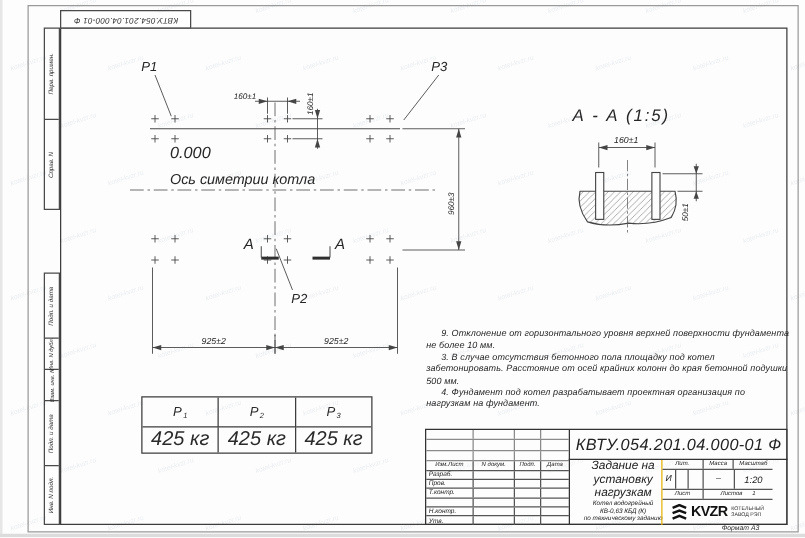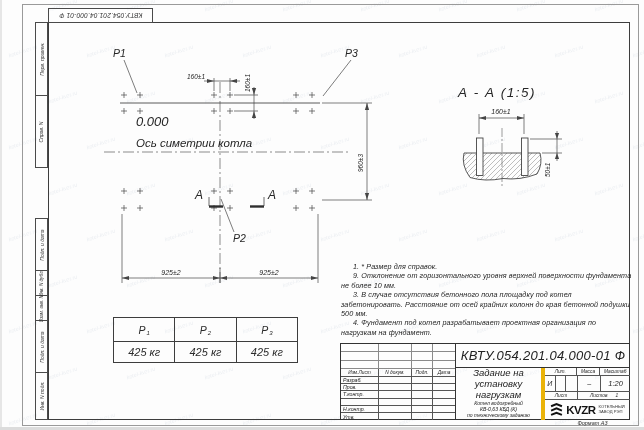--- a/index.html
+++ b/index.html
@@ -43,21 +43,21 @@
   
   .notes { position:absolute; left:341px; top:262px; width:291px; z-index:5; }
   .notes p { font:italic 7.2px/9.4px "Liberation Sans", sans-serif; color:#242424; text-indent:12px; letter-spacing:.1px; }
 
   
   .load-table { position:absolute; left:113px; top:317px; width:185px; z-index:5; border:1px solid #3d3d3d; font-style:italic; }
   .lt-row { display:flex; }
   .lt-cell { flex:1; border-right:1px solid #3d3d3d; display:flex; align-items:center; justify-content:center; }
   .lt-cell:last-child { border-right:none; }
   .lt-head .lt-cell { height:24px; border-bottom:1px solid #3d3d3d; font-size:10.5px; }
-  .lt-val .lt-cell { height:20px; font-size:11px; }
+  .lt-val .lt-cell { height:20px; font-size:16px; }
   .lt-sub { font-size:6px; position:relative; top:3px; margin-left:1px; }
 
   
   .tb { position:absolute; left:340px; top:343px; width:290px; height:77px; border:1.3px solid #333; z-index:5; font-style:italic; color:#222; background:rgba(255,255,255,.25); }
   .tb-docnum { position:absolute; left:114px; top:0; width:175px; height:24px; border-left:1px solid #333; border-bottom:1px solid #333;
                display:flex; align-items:center; justify-content:center; font-size:13px; font-weight:500; letter-spacing:.3px; white-space:nowrap; }
   .tb-left { position:absolute; left:0; top:0; width:114px; height:76px; }
   .tb-grid { height:25px; display:flex; flex-direction:column; }
   .g-row { flex:1; display:flex; border-bottom:.6px solid #8a8a8a; }
   .g-c { border-right:.6px solid #8a8a8a; }
@@ -69,21 +69,21 @@
   .tb-r { height:7.2px; display:flex; border-bottom:.6px solid #555; font-size:5.2px; }
   .tb-r:last-child { border-bottom:none; }
   .tb-r .lab { width:38px; padding-left:2px; display:flex; align-items:center; border-right:.6px solid #555; }
   .tb-r .e2 { width:33px; border-right:.6px solid #555; }
   .tb-r .e3 { width:21px; border-right:.6px solid #555; }
   .tb-r .e4 { width:22px; }
   .tb-mid { position:absolute; left:114px; top:24px; width:86px; height:52px; border-left:1px solid #333;
             display:flex; flex-direction:column; align-items:center; }
   .tb-title-line { font-size:9.5px; line-height:10.8px; font-weight:500; }
   .tb-sub { margin-top:1px; font-size:5.1px; line-height:5.8px; text-align:center; }
-  .tb-right { position:absolute; left:200px; top:24px; width:89px; height:52px; border-left:4px solid #eab308; }
+  .tb-right { position:absolute; left:188px; top:24px; width:89px; height:52px; border-left:1px solid #eab308; }
   .tr-hdr { height:8px; display:flex; border-bottom:.6px solid #555; font-size:4.8px; }
   .tr-hdr div { display:flex; align-items:center; justify-content:center; border-right:.6px solid #555; }
   .tr-hdr div:last-child { border-right:none; }
   .th1 { width:33px; } .th2 { width:25px; } .th3 { width:31px; }
   .tr-vals { height:16px; display:flex; border-bottom:.6px solid #555; }
   .lit-cells { width:33px; display:flex; border-right:.6px solid #555; }
   .lit-c { width:11px; border-right:.6px solid #555; display:flex; align-items:center; justify-content:center; font-size:7px; }
   .lit-c:last-child { border-right:none; }
   .mass-c { width:25px; border-right:.6px solid #555; display:flex; align-items:center; justify-content:center; font-size:7px; }
   .scale-c { width:31px; display:flex; align-items:center; justify-content:center; font-size:7.5px; }
@@ -330,21 +330,20 @@
           <line x1="542" y1="153" x2="562" y2="153"></line>
         <line x1="557" y1="131" x2="557" y2="161"></line>
         <polygon points="557,139 554.9,133 559.1,133" fill="#454545" stroke="none"></polygon>
         <polygon points="557,153 554.9,159 559.1,159" fill="#454545" stroke="none"></polygon>
       </g>
       <text class="t" font-size="6.5" text-anchor="start" transform="translate(550,177) rotate(-90)">50±1</text>
     </g>
   </svg>
 
   <div class="notes">
-    <p>1. * Размер для справок.</p>
     <p>9. Отклонение от горизонтального уровня верхней поверхности фундамента не более 10 мм.</p>
     <p>3. В случае отсутствия бетонного пола площадку под котел забетонировать. Расстояние от осей крайних колонн до края бетонной подушки 500 мм.</p>
     <p>4. Фундамент под котел разрабатывает проектная организация по нагрузкам на фундамент.</p>
   </div>
 
   <div class="load-table">
     <div class="lt-row lt-head">
       <div class="lt-cell">
         <span>P</span>
           <span class="lt-sub">1</span>

